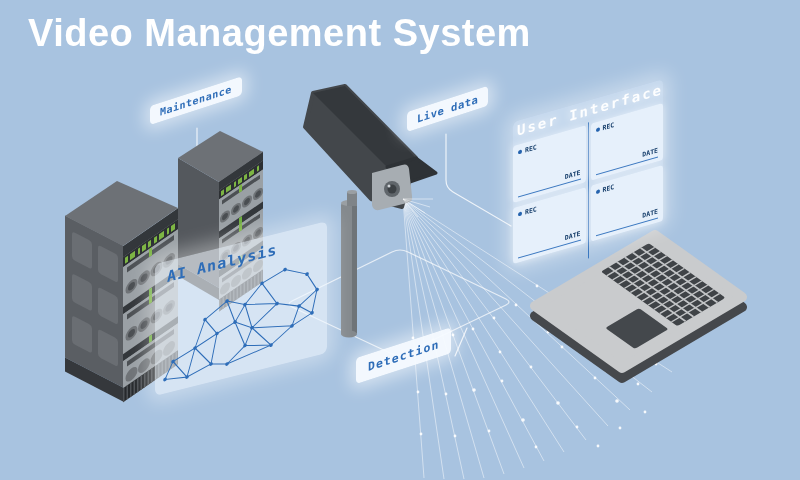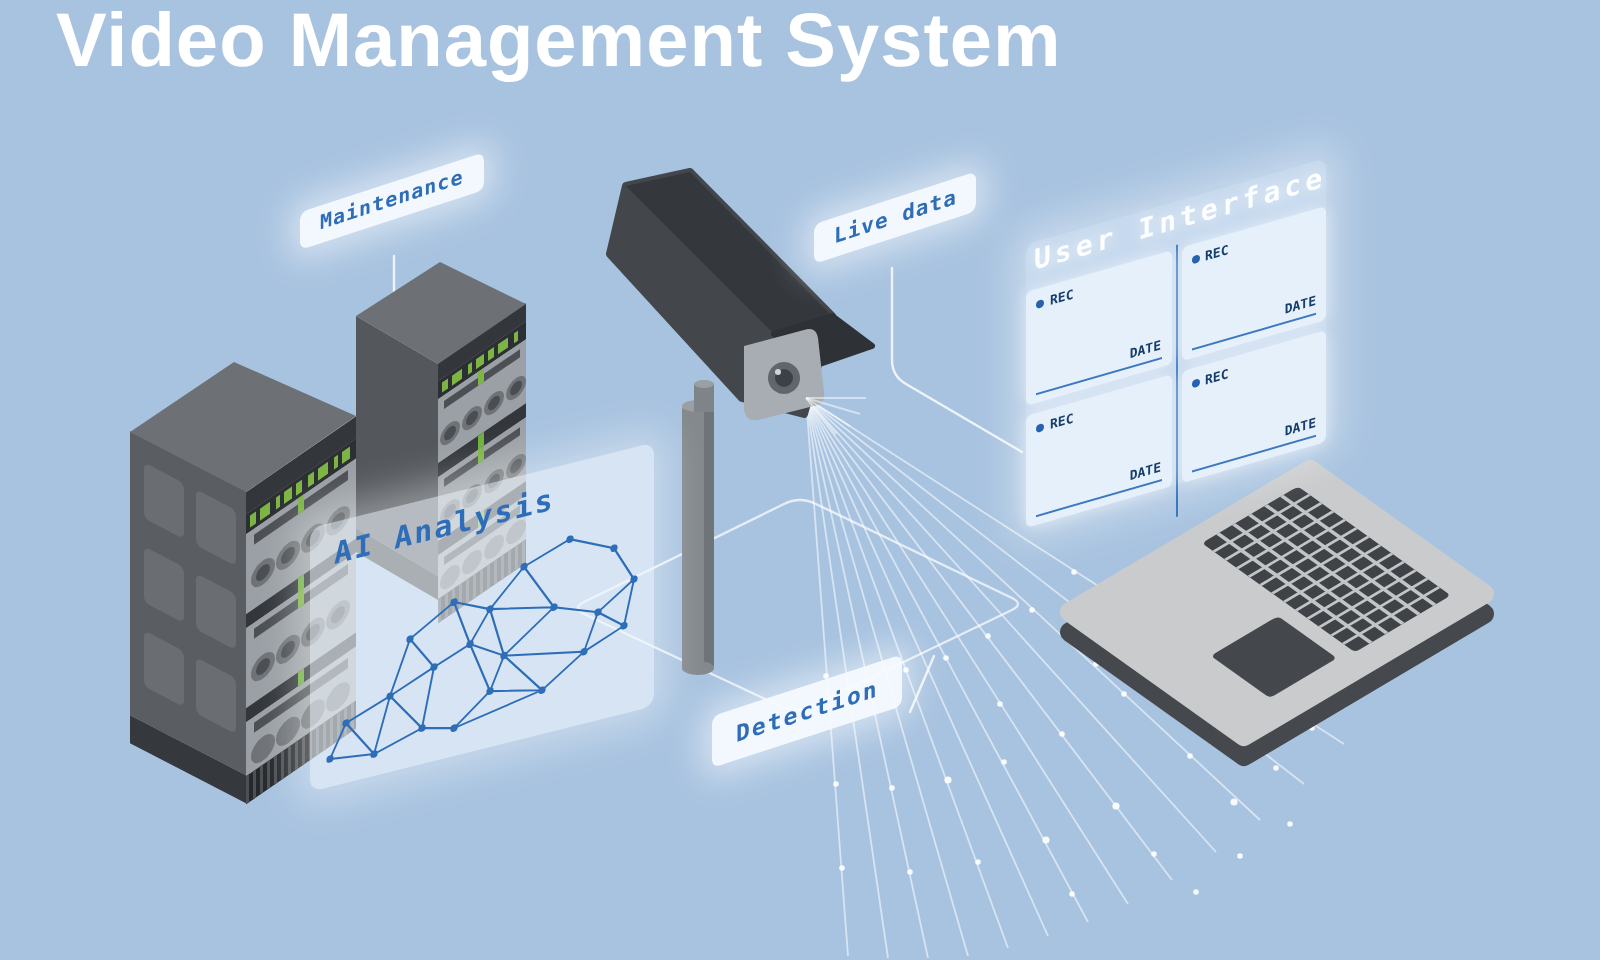--- a/index.html
+++ b/index.html
@@ -1,18 +1,18 @@
 <!DOCTYPE html>
 <html><head>
 <meta charset="utf-8">
 <style>
   html,body{margin:0;padding:0;}
   .stage{position:relative;width:800px;height:480px;background:#a8c3e0;overflow:hidden;
          font-family:"Liberation Sans",sans-serif;}
-  .title{position:absolute;left:28px;top:0;margin:0;font-size:38px;font-weight:700;
+  .title{position:absolute;left:28px;top:12px;margin:0;font-size:38px;font-weight:700;
          letter-spacing:.5px;color:#ffffff;}
   svg.scene{position:absolute;left:0;top:0;}
   
   .chip{position:absolute;transform-origin:0 0;transform:skewY(-18deg);
         background:rgba(247,251,255,.95);border-radius:4px;color:#2e6db8;
         font-family:"DejaVu Sans Mono",monospace;font-weight:bold;white-space:nowrap;
         box-shadow:0 0 16px 6px rgba(255,255,255,.5);}
   .chip-maintenance{left:150px;top:106px;font-size:10px;padding:4px 10px;letter-spacing:.5px;}
   .chip-livedata{left:407px;top:112px;font-size:10.5px;padding:4px 10px;letter-spacing:.5px;}
   .chip-detection{left:356px;top:358px;font-size:11.5px;padding:6px 12px;letter-spacing:1px;}

